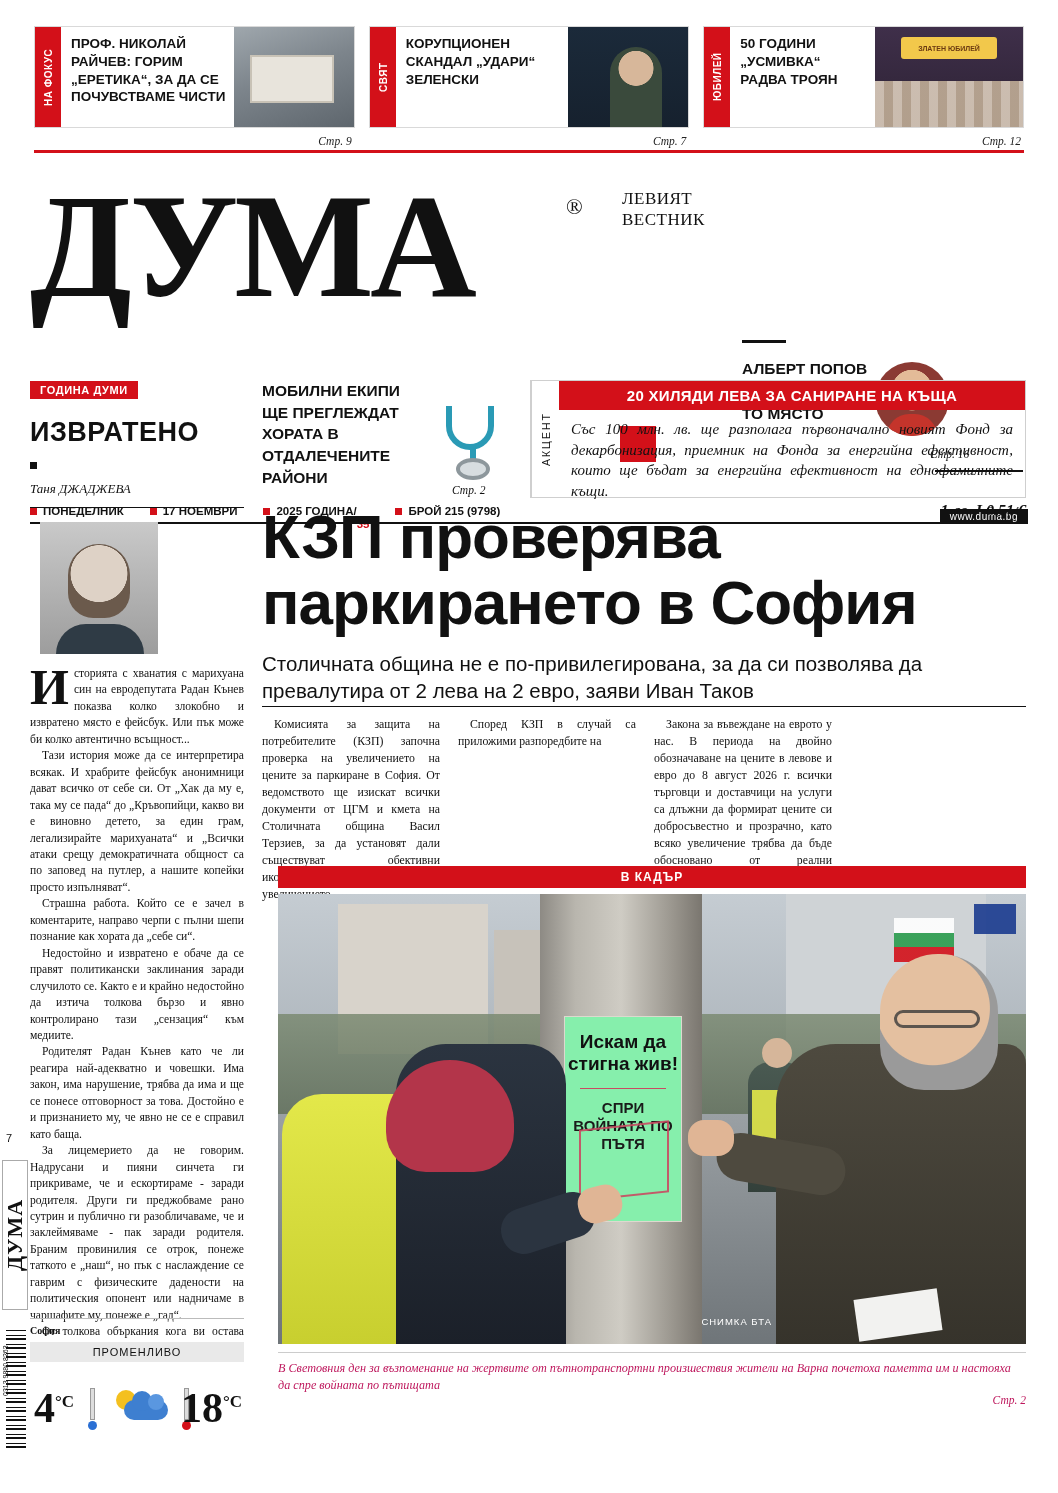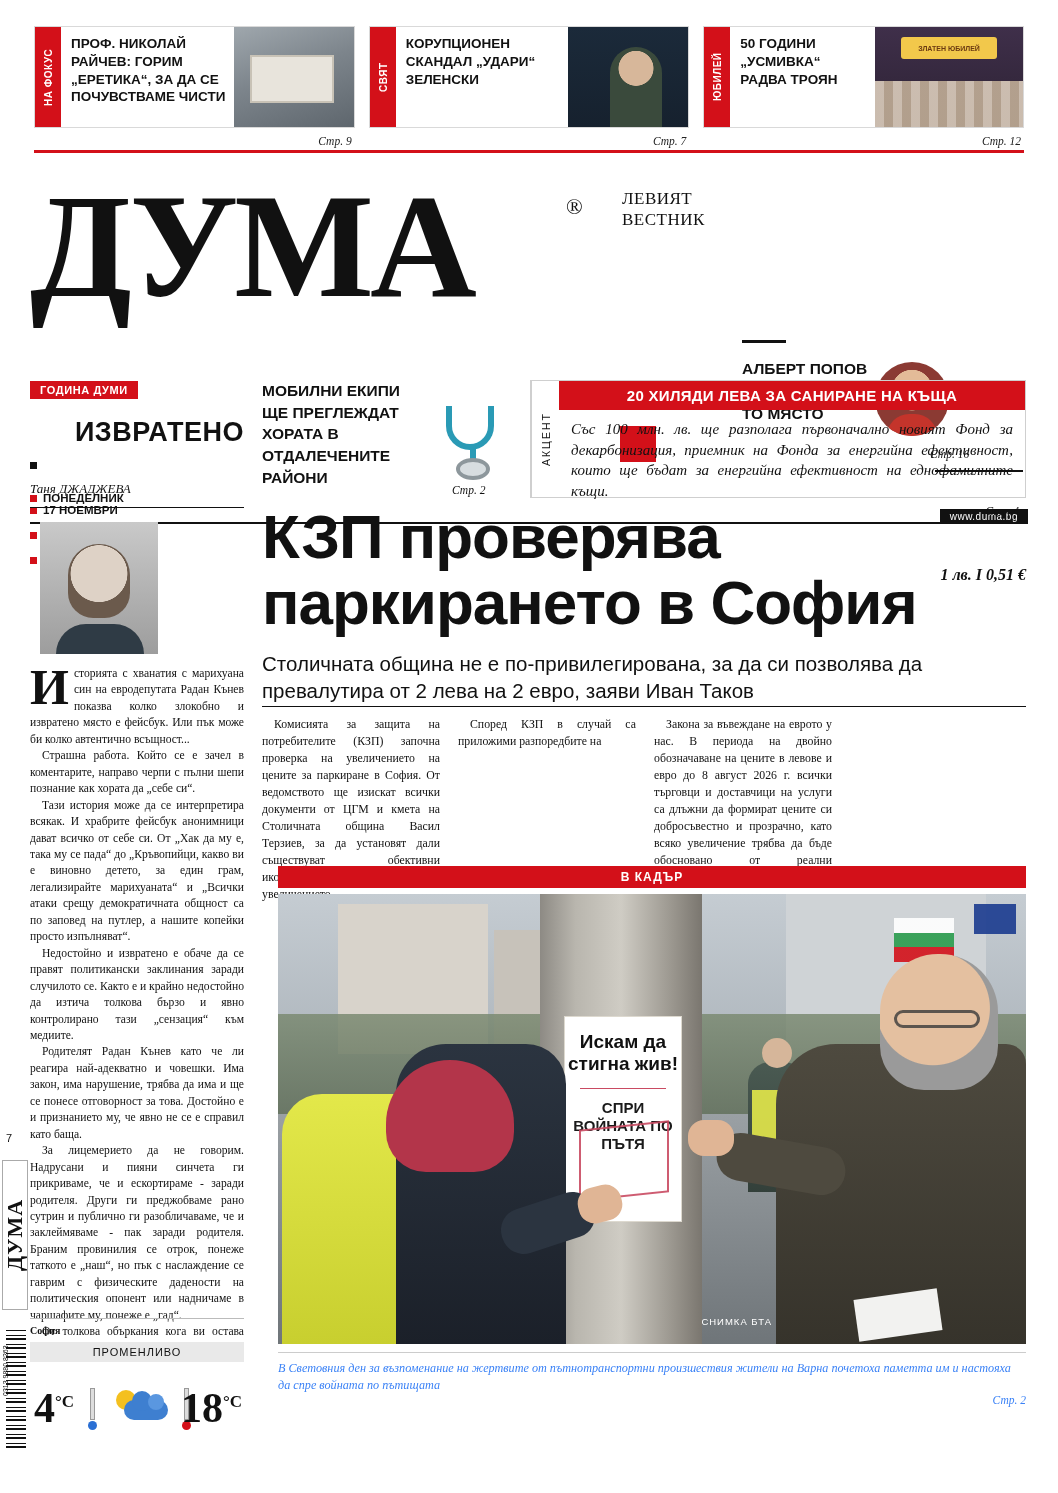--- a/index.html
+++ b/index.html
@@ -118,23 +118,23 @@
   }
   .mast-promo-page {
     position:absolute; left:930px; top:290px; font-style:italic; font-size:11.5px;
   }
   .mast-promo-rule {
     position:absolute; left:935px; top:312px; width:88px; height:2px; background:#111;
   }
 
   .mast-bottom {
     position:absolute; left:30px; top:334px; width:996px;
-    display:flex; 
+    display:flex; align-items:center;
     font-family:"Liberation Sans", sans-serif;
-    font-size:11.5px; font-weight:bold; color:#111;flex-direction:column;
+    font-size:11.5px; font-weight:bold; color:#111;
   }
   .mast-bottom .sq { width:7px; height:7px; background:#d31019; display:inline-block; margin-right:6px; }
   .mb-item { margin-right:26px; display:flex; align-items:center; }
   .mb-item .num { color:#d31019;margin-top:26px; }
   .mast-price {
     margin-left:auto; font-family:"Liberation Serif", serif;
     font-style:italic; font-weight:bold; font-size:16px;
   }
   .mast-url {
     position:absolute; right:30px; top:351px;
@@ -146,21 +146,21 @@
   
   .leftcol { position:absolute; left:30px; top:380px; width:214px; }
   .tag-red {
     display:inline-block; background:#d31019; color:#fff;
     font-family:"Liberation Sans", sans-serif; font-weight:bold;
     font-size:11px; padding:3px 10px; letter-spacing:.6px;
   }
   .op-title {
     margin-top:18px;
     font-family:"Liberation Sans", sans-serif;
-    font-weight:bold; font-size:27px; letter-spacing:.5px; color:#111;text-align:right;
+    font-weight:bold; font-size:27px; letter-spacing:.5px; color:#111;
   }
   .op-dot { margin-top:14px; width:7px; height:7px; background:#111; }
   .op-author {
     margin-top:12px; font-style:italic; font-size:13px; color:#111;
   }
   .op-rule { margin-top:10px; width:214px; height:1px; background:#111; }
   .op-portrait {
     margin-top:14px; width:118px; height:132px; margin-left:10px;
     background:linear-gradient(180deg,#c9c9c9 0%,#9d9d9d 100%);
     position:relative; overflow:hidden;
@@ -321,21 +321,21 @@
   .ph-trees { position:absolute; left:0; top:120px; width:748px; height:110px;
     background:linear-gradient(180deg,#7b8a72 0%,#5d6b56 100%); opacity:.85; }
   .ph-road { position:absolute; left:0; bottom:0; width:748px; height:230px;
     background:linear-gradient(180deg,#9aa0a4 0%,#6f7579 100%); }
   .ph-pole {
     position:absolute; left:262px; top:0; width:162px; height:450px;
     background:linear-gradient(90deg,#8d8a84 0%,#b9b6ae 22%,#cfccc4 50%,#9a968e 82%,#7a766f 100%);
   }
   .ph-poster {
     position:absolute; left:286px; top:122px; width:118px; height:206px;
-    background:#ffffff; border:1px solid #ddd9cf;
+    background:#86efac; border:1px solid #ddd9cf;
     font-family:"Liberation Sans", sans-serif; color:#111;
     text-align:center; padding-top:14px;
   }
   .ph-poster .l1 { font-weight:bold; font-size:19px; line-height:1.18; }
   .ph-poster .sep { width:86px; height:1px; background:#c94a62; margin:12px auto 10px; }
   .ph-poster .l2 { font-weight:bold; font-size:15px; line-height:1.2; color:#1a1a1a; }
   .ph-poster .diamond {
     position:absolute; left:14px; top:108px; width:90px; height:72px;
     border:2px solid #c94a62; transform:skewY(-6deg); opacity:.9;
   }
@@ -414,21 +414,21 @@
     content:""; position:absolute; left:6px; top:10px; width:108px; height:10px;
     background:repeating-linear-gradient(90deg,#1b4aa0 0 12px,#e8e8e8 12px 24px);
   }
   .ph-white { position:absolute; right:86px; bottom:8px; width:84px; height:42px; background:#f2f2f0; transform:rotate(-8deg); }
   .photo-credit {
     position:absolute; right:286px; top:1316px;
     color:#fff; font-family:"Liberation Sans", sans-serif; font-size:9.5px; letter-spacing:1px;
   }
   .photo-cap {
     position:absolute; left:278px; top:1360px; width:748px;
-    font-style:italic; font-size:12.2px; line-height:1.4; color:#3b82f6;
+    font-style:italic; font-size:12.2px; line-height:1.4; color:#be185d;
   }
   .photo-cap-page { position:absolute; right:0; top:32px; font-style:italic; font-size:11.5px; }
   .bot-rule { position:absolute; left:278px; top:1352px; width:748px; height:1px; background:#ccc; }
 </style>
 </head>
 <body>
 
 <div class="topstrip">
 
   <div class="teaser">
@@ -501,22 +501,22 @@
   <div class="tag-red">ГОДИНА ДУМИ</div>
   <div class="op-title">ИЗВРАТЕНО</div>
   <div class="op-dot"></div>
   <div class="op-author">Таня ДЖАДЖЕВА</div>
   <div class="op-rule"></div>
   <div class="op-portrait"></div>
   <div class="op-body">
     <p style="text-indent:0">
       <span class="dropcap">И</span><span>сторията с хванатия с марихуана син на евродепутата Радан Кънев показва колко злокобно и извратено място е фейсбук. Или пък може би колко автентично всъщност...</span>
     </p>
+    <p>Тази история може да се интерпретира всякак. И храбрите фейсбук анонимници дават всичко от себе си. От „Хак да му е, така му се пада“ до „Кръвопийци, какво ви е виновно детето, за един грам, легализирайте марихуаната“ и „Всички атаки срещу демократичната общност са по заповед на путлер, а нашите копейки просто изпълняват“.</p>
     <p>Страшна работа. Който се е зачел в коментарите, направо черпи с пълни шепи познание как хората да „себе си“.</p>
-    <p>Тази история може да се интерпретира всякак. И храбрите фейсбук анонимници дават всичко от себе си. От „Хак да му е, така му се пада“ до „Кръвопийци, какво ви е виновно детето, за един грам, легализирайте марихуаната“ и „Всички атаки срещу демократичната общност са по заповед на путлер, а нашите копейки просто изпълняват“.</p>
     <p>Недостойно и извратено е обаче да се правят политикански заклинания заради случилото се. Както е и крайно недостойно да изтича толкова бързо и явно контролирано тази „сензация“ към медиите.</p>
     <p>Родителят Радан Кънев като че ли реагира най-адекватно и човешки. Има закон, има нарушение, трябва да има и ще се понесе отговорност за това. Достойно е и признанието му, че явно не се е справил като баща.</p>
     <p>За лицемерието да не говорим. Надрусани и пияни синчета ги прикриваме, че и ескортираме - заради родителя. Други ги преджобваме рано сутрин и публично ги разобличаваме, че и заклеймяваме - пак заради родителя. Браним провинилия се отрок, понеже таткото е „наш“, но пък с наслаждение се гаврим с физическите дадености на политическия опонент или надничаме в чаршафите му, понеже е „гад“.</p>
     <p>От толкова объркания кога ви остава време да бъдете „себе си“?</p>
   </div>
 </div>
 
 <div class="side-page">7</div>
 <div class="side-tab">
   <span>ДУМА</span>

